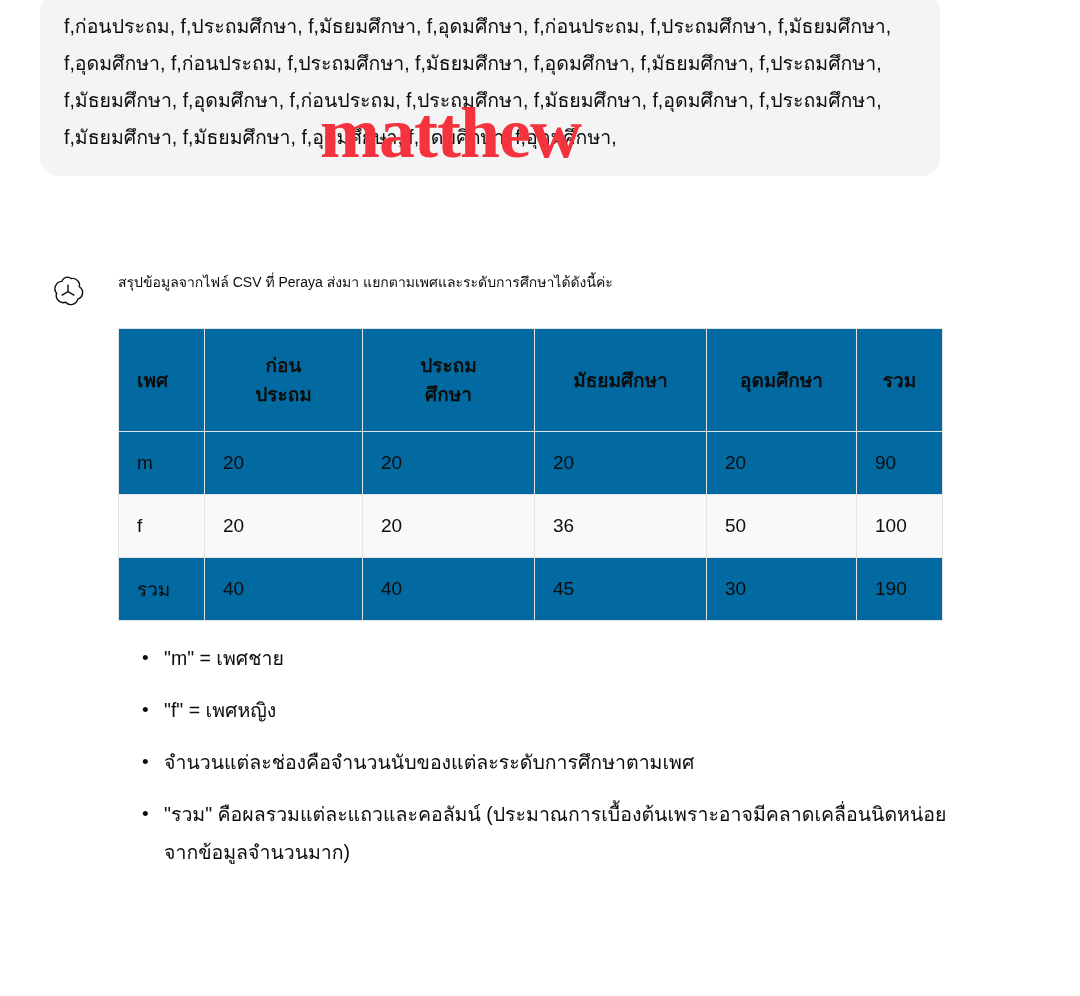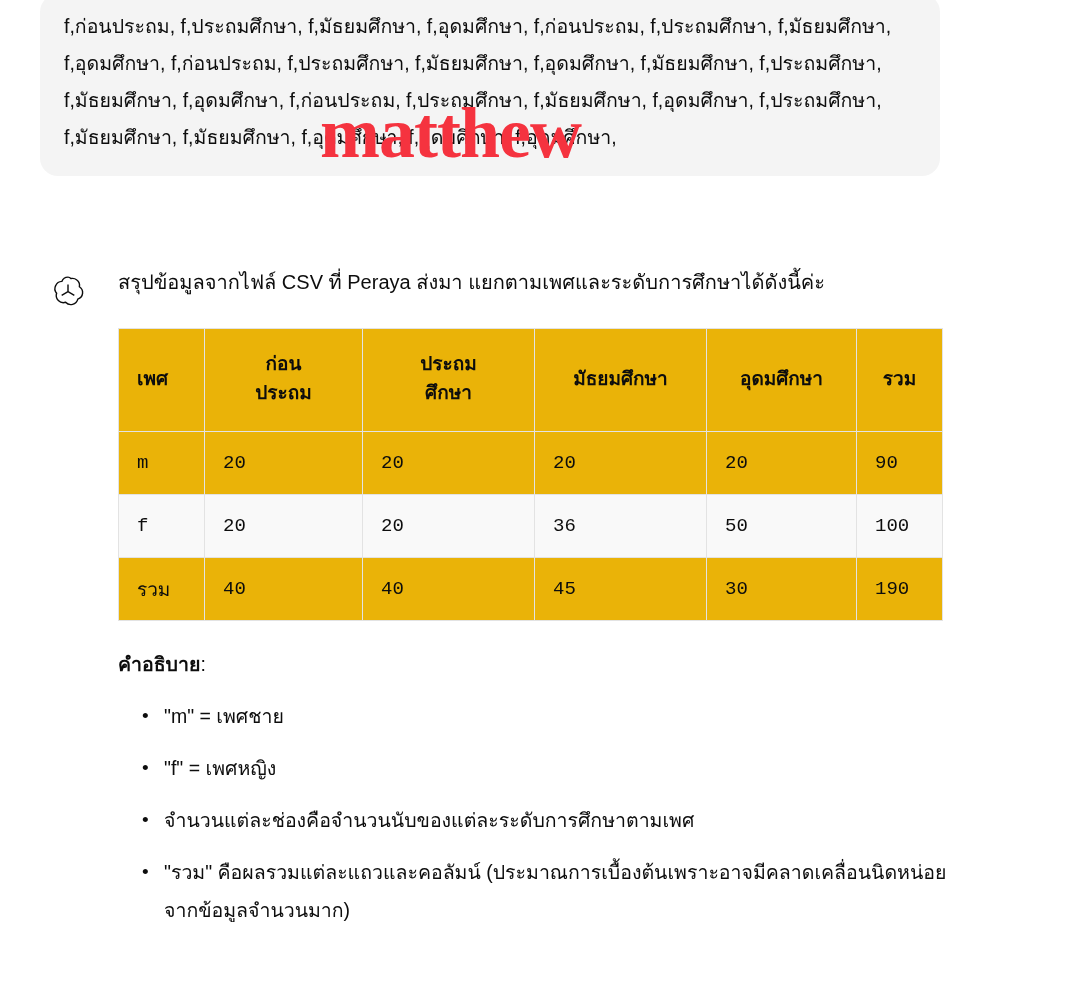--- a/index.html
+++ b/index.html
@@ -71,35 +71,34 @@
     border-radius: 50%;
     display: flex;
     align-items: center;
     justify-content: center;
   }
   .assistant-body {
     margin-left: 72px;
   }
   .assistant-body .intro {
     margin: 0;
-    font-size: 20px;
+    font-size: 14px;
     line-height: 40px;
     color: #0d0d0d;
     max-width: 840px;
   }
 
   
   table.data {
     border-collapse: collapse;
     margin-top: 26px;
     margin-left: 0px;
     width: 824px;
     table-layout: fixed;
-    background: #eab308;
-    font-family: Liberation Mono, monospace;
+    background: #0369a1;
   }
   table.data th, table.data td {
     border: 1px solid #e3e3e3;
     text-align: left;
     font-size: 19px;
     color: #0d0d0d;
     padding: 14px 18px;
     vertical-align: middle;
   }
   table.data thead th {
@@ -222,23 +221,20 @@
             <td>รวม</td>
             <td>40</td>
             <td>40</td>
             <td>45</td>
             <td>30</td>
             <td>190</td>
           </tr>
         </tbody>
       </table>
 
-      <p class="expl-title">
-        <b>คำอธิบาย</b><span>:</span>
-      </p>
 
       <ul class="expl">
         <li>"m" = เพศชาย</li>
         <li>"f" = เพศหญิง</li>
         <li>จำนวนแต่ละช่องคือจำนวนนับของแต่ละระดับการศึกษาตามเพศ</li>
         <li>"รวม" คือผลรวมแต่ละแถวและคอลัมน์ (ประมาณการเบื้องต้นเพราะอาจมีคลาดเคลื่อนนิดหน่อยจากข้อมูลจำนวนมาก)</li>
       </ul>
     </div>
   </div>
 </div>

